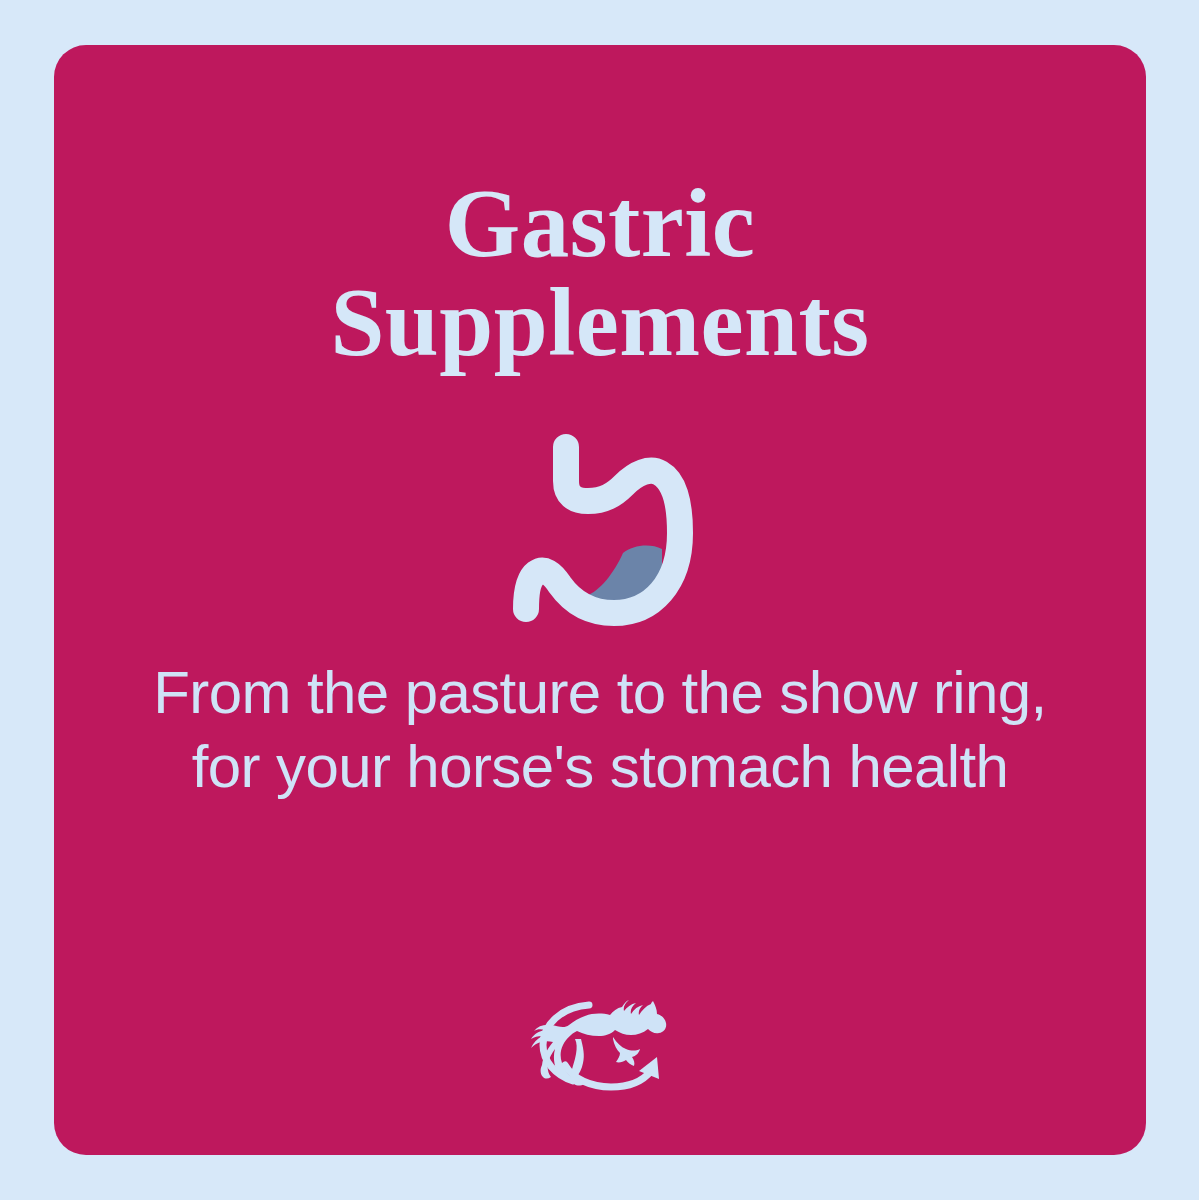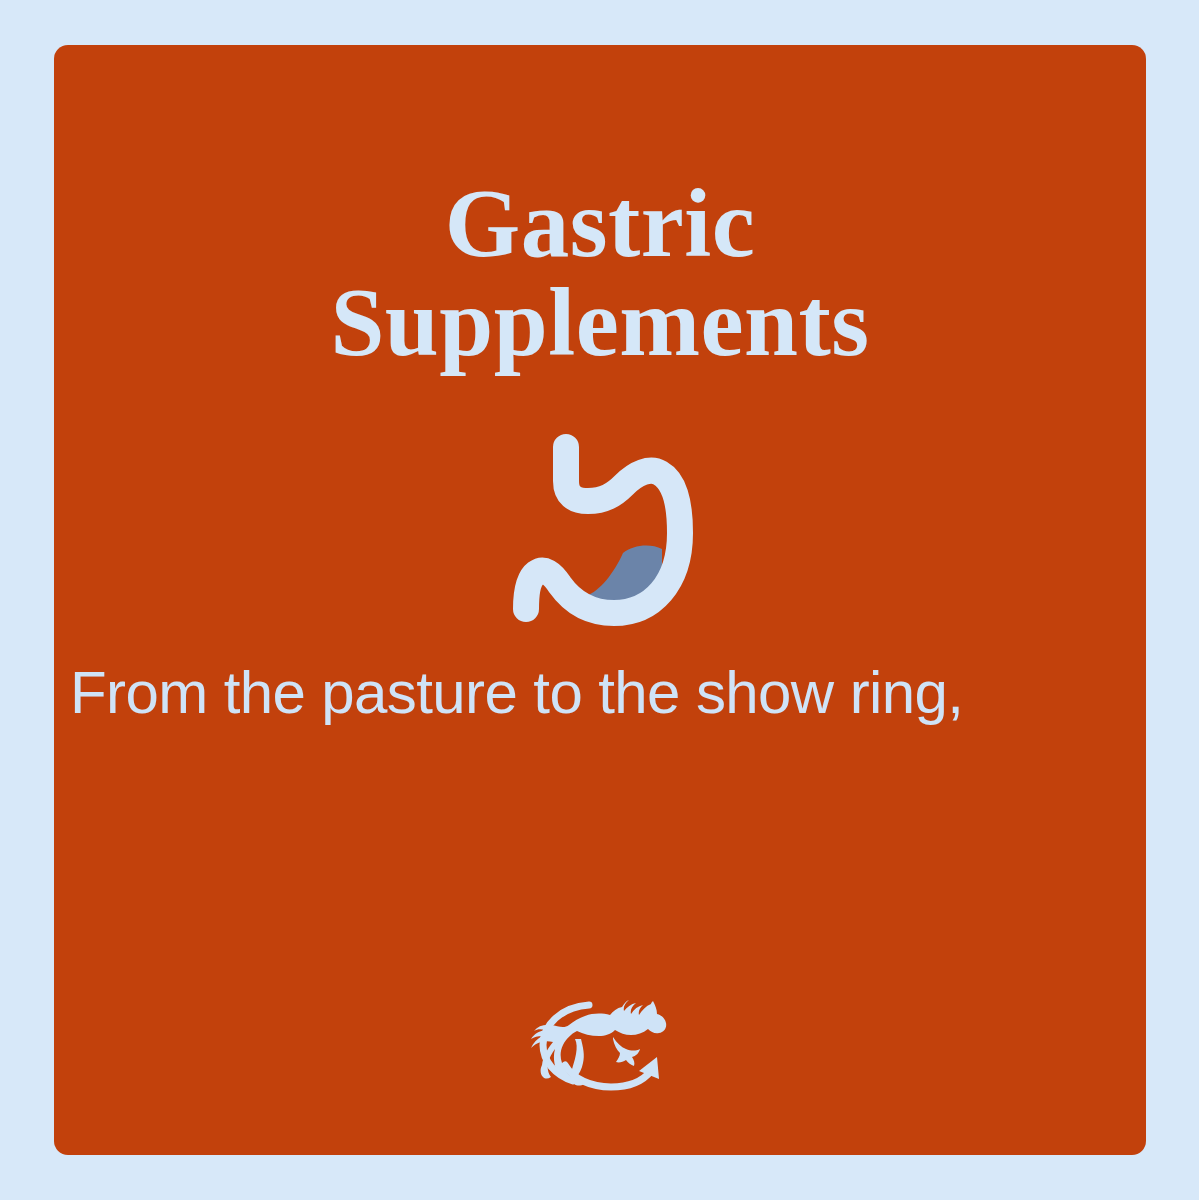--- a/index.html
+++ b/index.html
@@ -64,23 +64,24 @@
     display: flex;
     justify-content: center;
   }
   .stomach-wrap svg {
     display: block;
   }
 
   
   .body-copy {
     position: absolute;
-    left: 16px;
+    left: 0;
     top: 611px;
     width: 100%;
+    text-align: center;
     font-family: "Liberation Sans", "DejaVu Sans", sans-serif;
     font-weight: 400;
     font-size: 60px;
     line-height: 1.24;
     letter-spacing: -0.6px;
     color: #cfe3f7;
     -webkit-font-smoothing: antialiased;
   }
   .body-copy .bc-line {
     display: block;
@@ -98,21 +99,21 @@
   }
   .logo-wrap svg {
     display: block;
   }
 </style>
 </head>
 <body style="background: rgb(215, 232, 249);">
 
 <div id="stage" style="background: rgb(215, 232, 249);">
 
-  <div id="card" style="background: #c2410c; border-radius: 14px;">
+  <div id="card" style="background: #be185d; border-radius: 32px;">
 
     <div class="headline" style="color: rgb(213, 231, 248);">
       <span class="hl-line">Gastric</span>
       <span class="hl-line">Supplements</span>
     </div>
 
     <div class="stomach-wrap">
       <svg width="200" height="196" viewBox="0 0 200 196" aria-hidden="true">
 
         <path d="M123 120
@@ -133,20 +134,21 @@
                  C 52 140, 44 134, 36 140
                  C 28 146, 26 160, 26 176" fill="none" stroke="#d6e7f8" stroke-width="26" stroke-linecap="round" stroke-linejoin="round"></path>
 
         <path d="M124 52
                  C 116 70, 114 92, 118 112" fill="none" stroke="#233765" stroke-width="0"></path>
       </svg>
     </div>
 
     <div class="body-copy" style="color: rgb(207, 227, 247);">
       <span class="bc-line">From the pasture to the show ring,</span>
+      <span class="bc-line">for your horse's stomach health</span>
     </div>
 
     <div class="logo-wrap">
       <svg width="150" height="96" viewBox="0 0 150 96" aria-hidden="true">
 
         <path d="M64 10
                  C 36 12, 18 30, 18 50
                  C 18 66, 30 80, 48 86" fill="none" stroke="#cfe3f7" stroke-width="7" stroke-linecap="round"></path>
         <path d="M40 70
                  C 48 84, 66 92, 86 92

